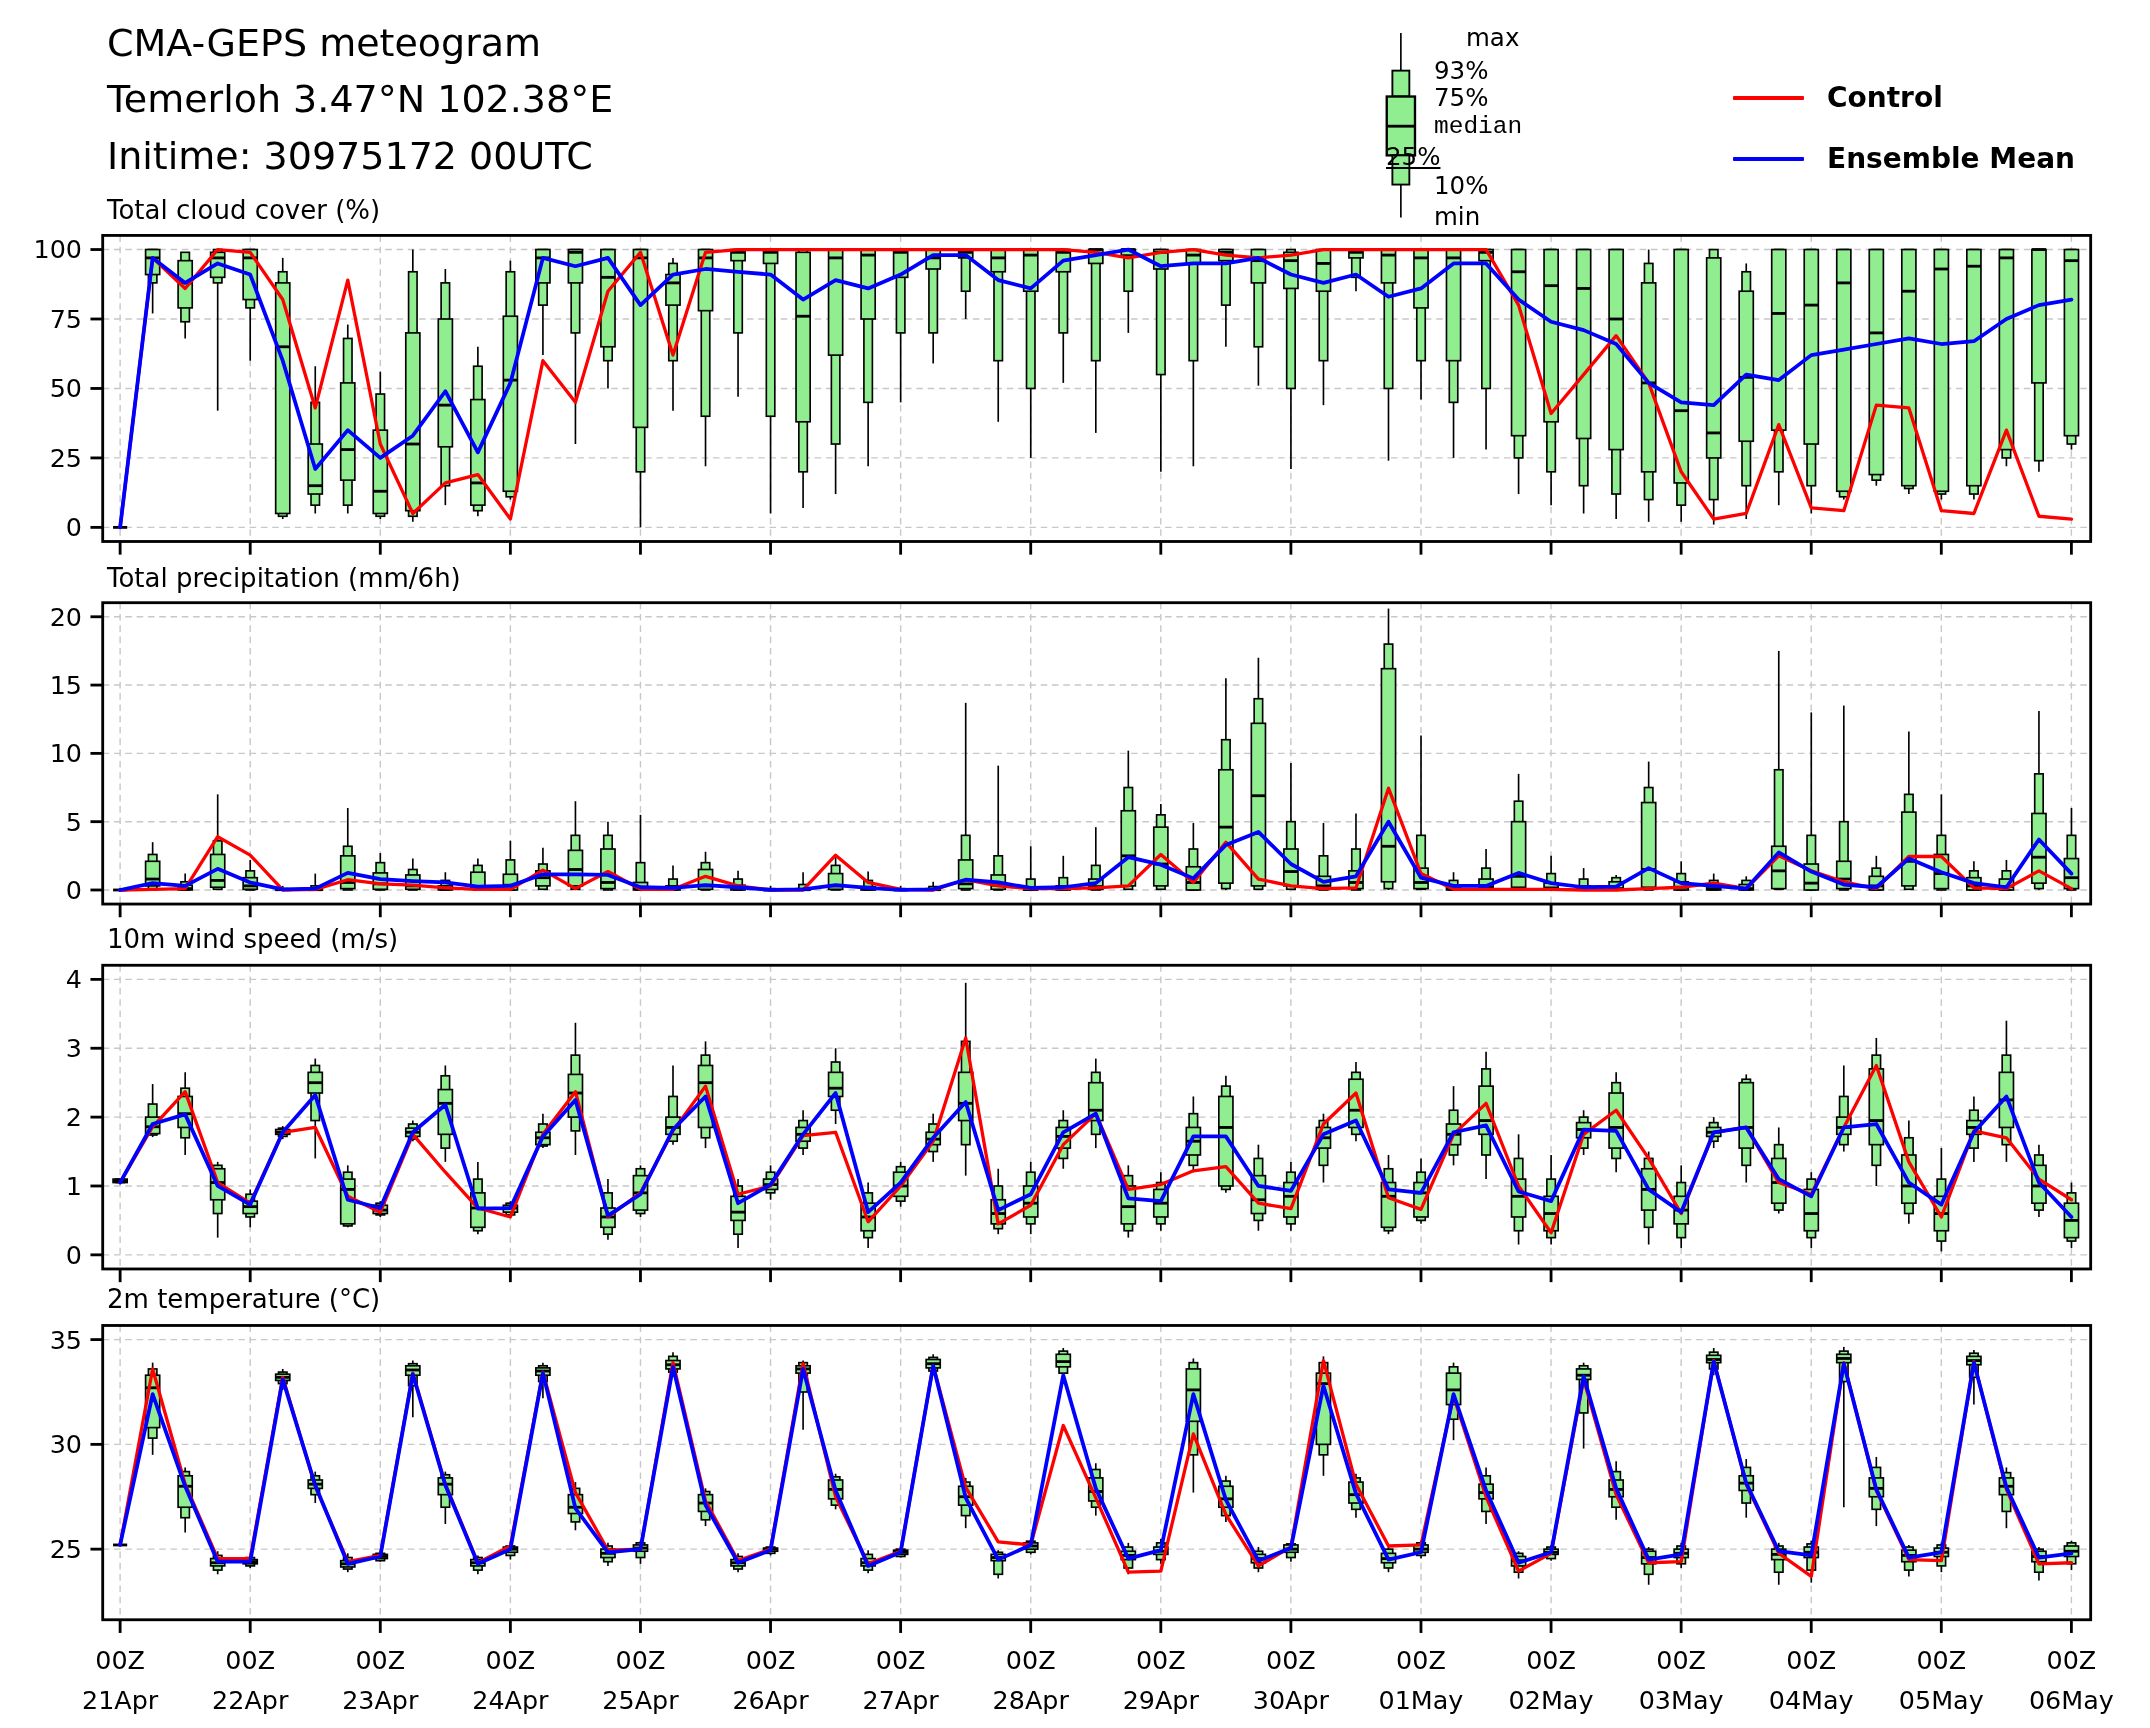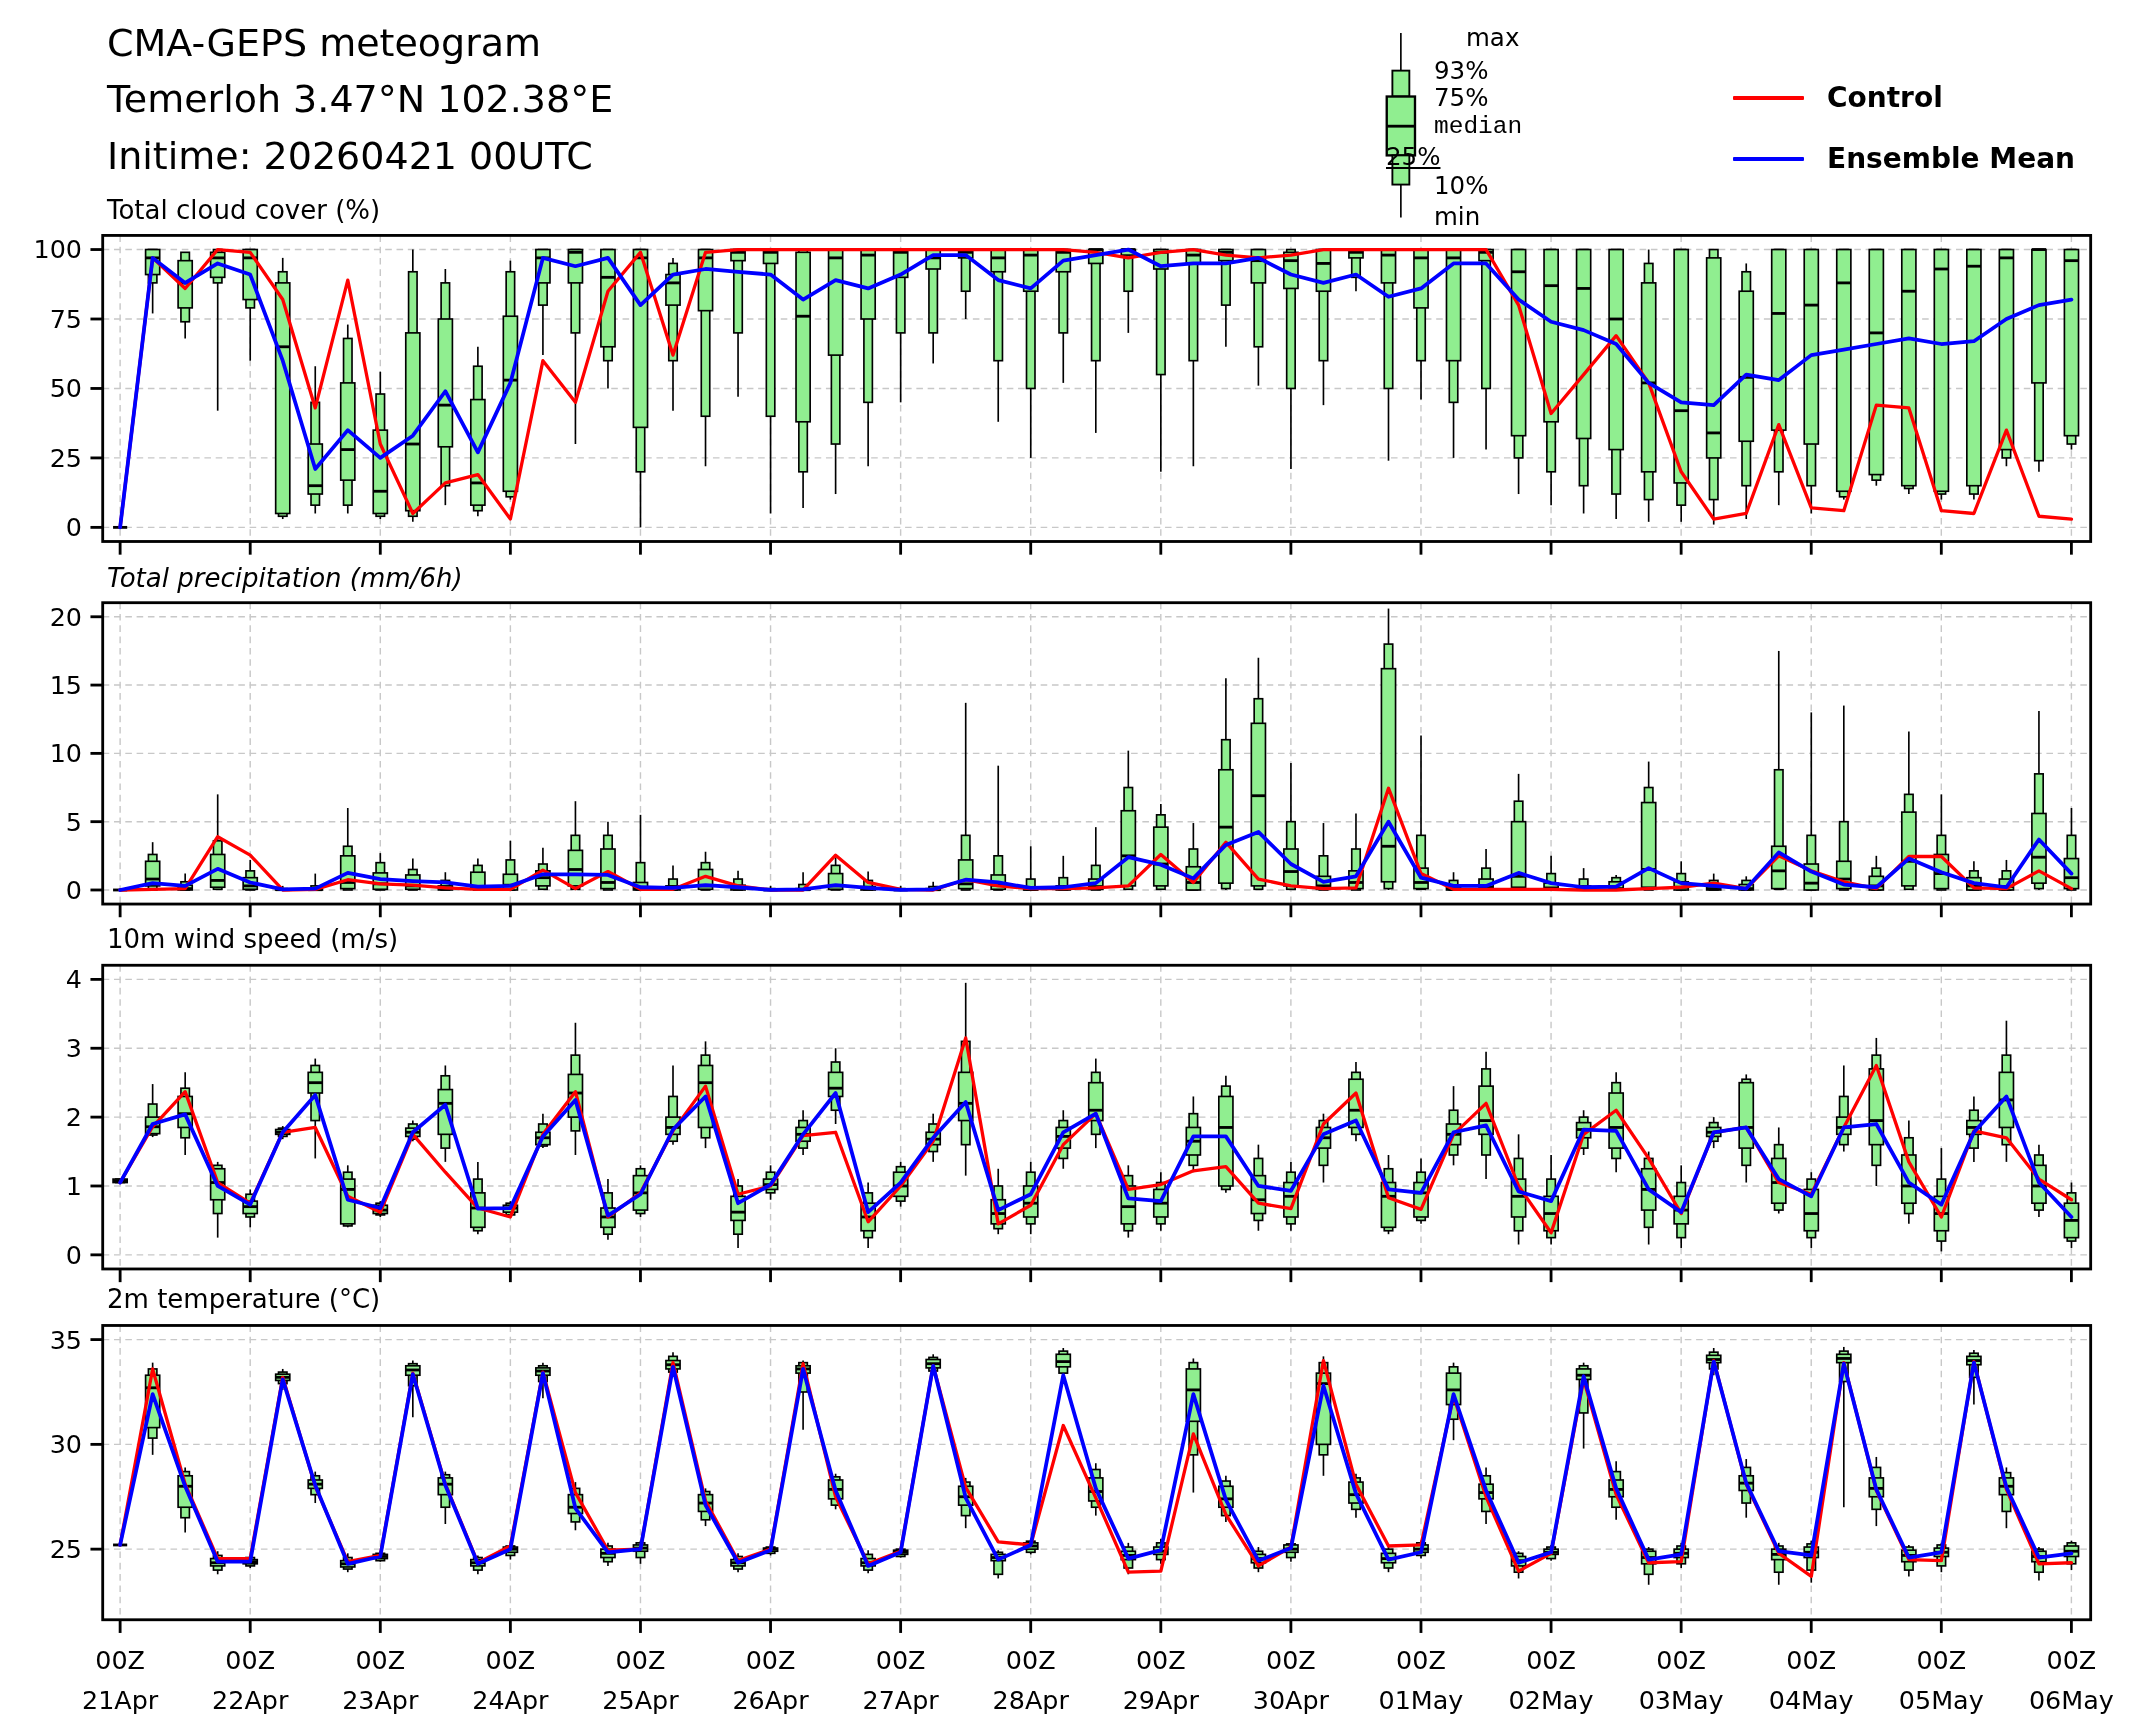--- a/index.html
+++ b/index.html
@@ -1479,24 +1479,24 @@
       <line x1="2975" x2="2975" y1="392" y2="462" stroke="#000" stroke-width="3.5"></line>
       <rect x="2957" y="150" width="36" height="55" fill="#90ee90" stroke="#000" stroke-width="4"></rect>
       <rect x="2945" y="205" width="60" height="125" fill="#90ee90" stroke="#000" stroke-width="5"></rect>
       <line x1="2945" x2="3005" y1="268" y2="268" stroke="#000" stroke-width="6"></line>
       <rect x="2957" y="330" width="36" height="62" fill="#90ee90" stroke="#000" stroke-width="4"></rect>
     </g>
   </svg>
 
 <div class="abs hdr" style="left:107px;top:22.6px;">CMA-GEPS meteogram</div>
 <div class="abs hdr" style="left:107px;top:79px;">Temerloh 3.47°N 102.38°E</div>
-<div class="abs hdr" style="left:107px;top:136px;">Initime: 20260421 00UTC</div>
+<div class="abs hdr" style="left:107px;top:136px;">Initime: 30975172 00UTC</div>
 
 <div class="abs ptitle" style="left:107px;top:195px;">Total cloud cover (%)</div>
-<div class="abs ptitle" style="left:107px;top:563px;font-style:italic;">Total precipitation (mm/6h)</div>
+<div class="abs ptitle" style="left:107px;top:563px;">Total precipitation (mm/6h)</div>
 <div class="abs ptitle" style="left:107px;top:924px;">10m wind speed (m/s)</div>
 <div class="abs ptitle" style="left:107px;top:1284px;">2m temperature (°C)</div>
 
 <div class="abs legrow" style="left:1434px;top:22.6px;margin-left:32px;">max</div>
 <div class="abs legrow" style="left:1434px;top:56px;">93%</div>
 <div class="abs legrow" style="left:1434px;top:83px;">75%</div>
 <div class="abs legrow" style="left:1434px;top:113px;font-family:Liberation Mono, monospace;">median</div>
 <div class="abs legrow" style="left:1386px;top:142px;text-decoration:underline;">25%</div>
 <div class="abs legrow" style="left:1434px;top:171px;">10%</div>
 <div class="abs legrow" style="left:1434px;top:202px;">min</div>

